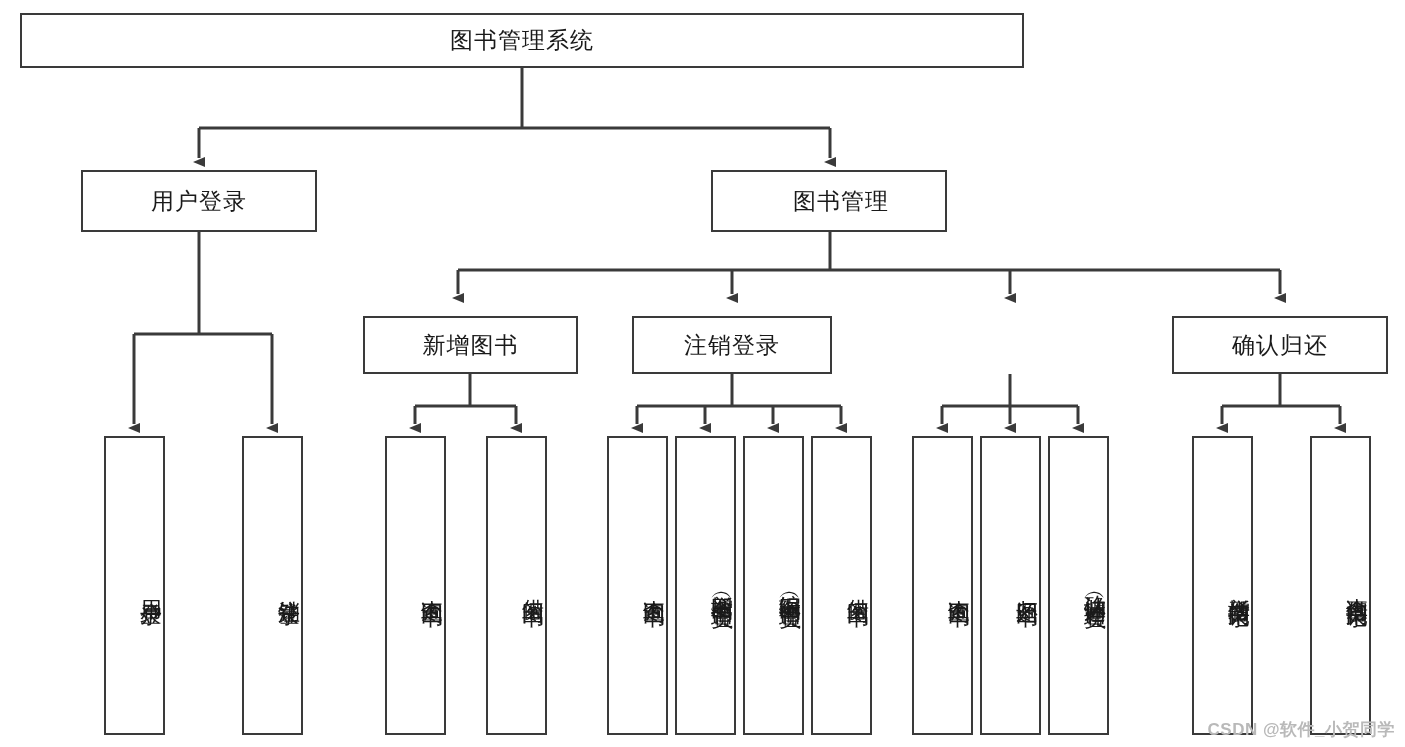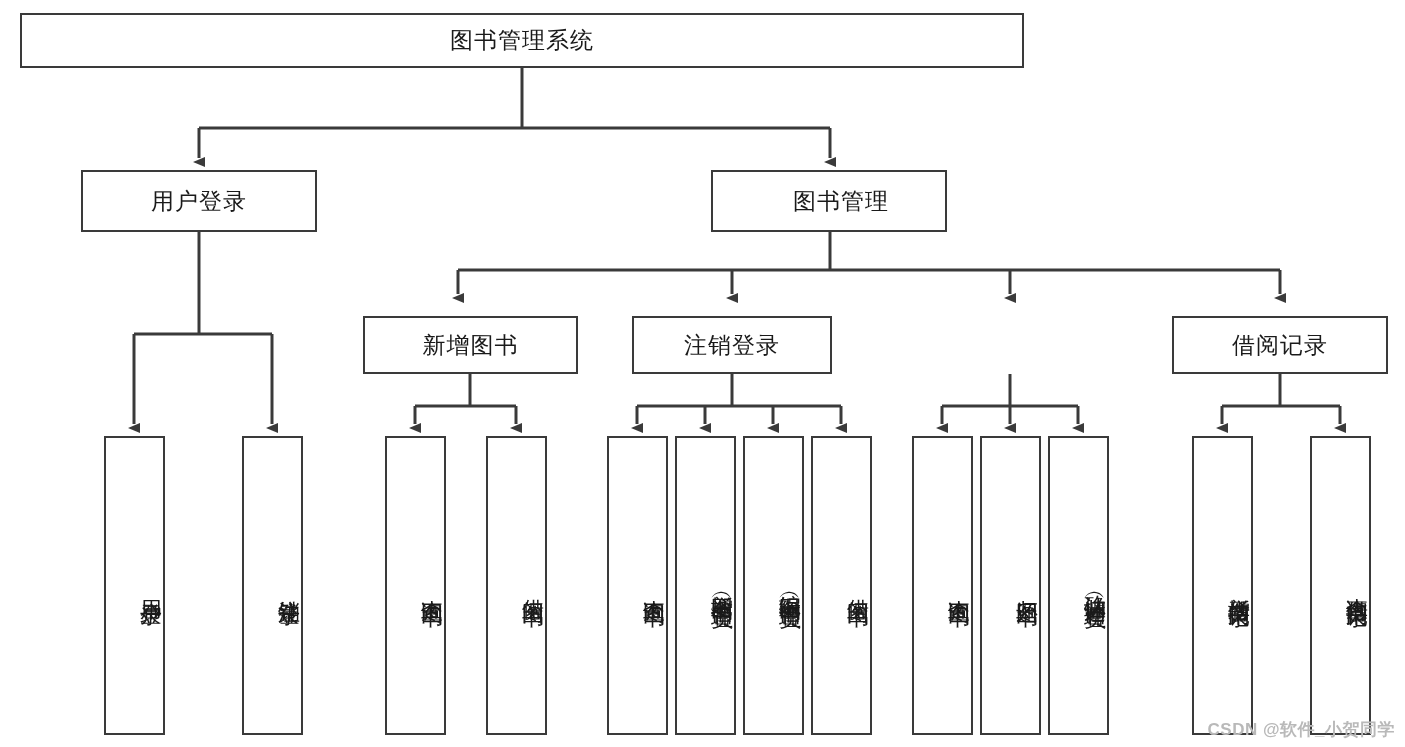--- a/index.html
+++ b/index.html
@@ -131,21 +131,21 @@
     <span class="node-label">图书管理</span>
   </div>
 
   <div class="node-box horizontal" style="left:363px; top:316px; width:215px; height:58px;">
     <span class="node-label">新增图书</span>
   </div>
   <div class="node-box horizontal" style="left:632px; top:316px; width:200px; height:58px;">
     <span class="node-label">注销登录</span>
   </div>
   <div class="node-box horizontal" style="left:1172px; top:316px; width:216px; height:58px;">
-    <span class="node-label">借阅记录</span>
+    <span class="node-label">确认归还</span>
   </div>
 
   <div class="node-box vertical" style="left:104px; top:436px; width:61px; height:299px;">
     <span class="node-label">用户登录</span>
   </div>
   <div class="node-box vertical" style="left:242px; top:436px; width:61px; height:299px;">
     <span class="node-label">注销登录</span>
   </div>
 
   <div class="node-box vertical" style="left:385px; top:436px; width:61px; height:299px;">

